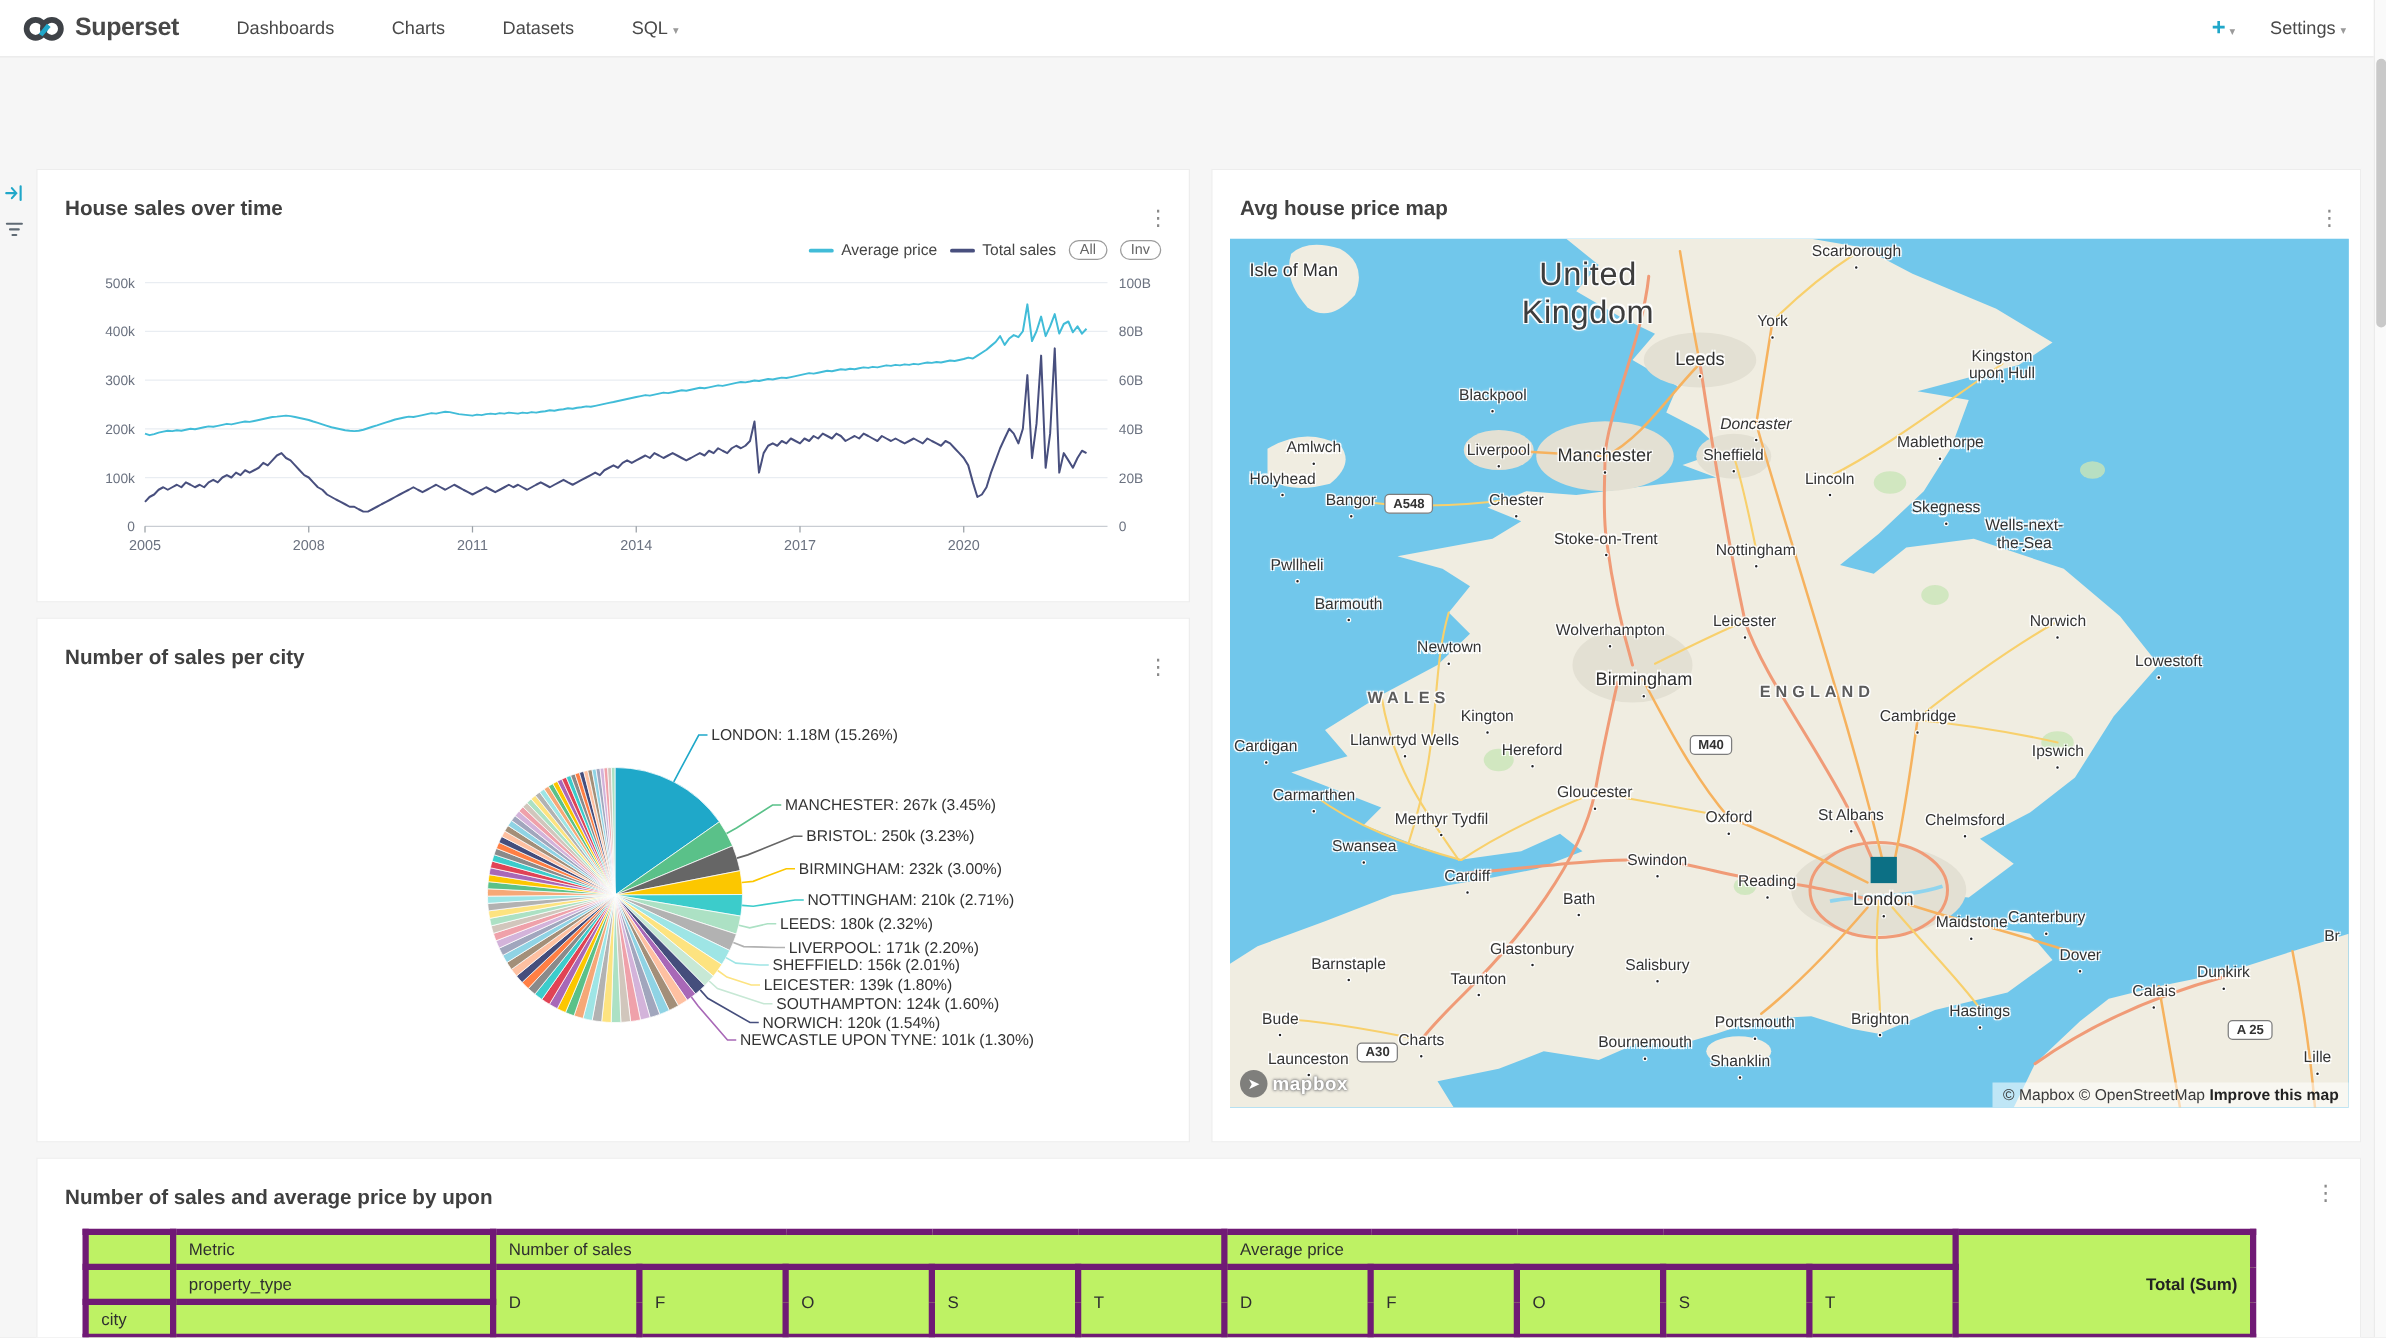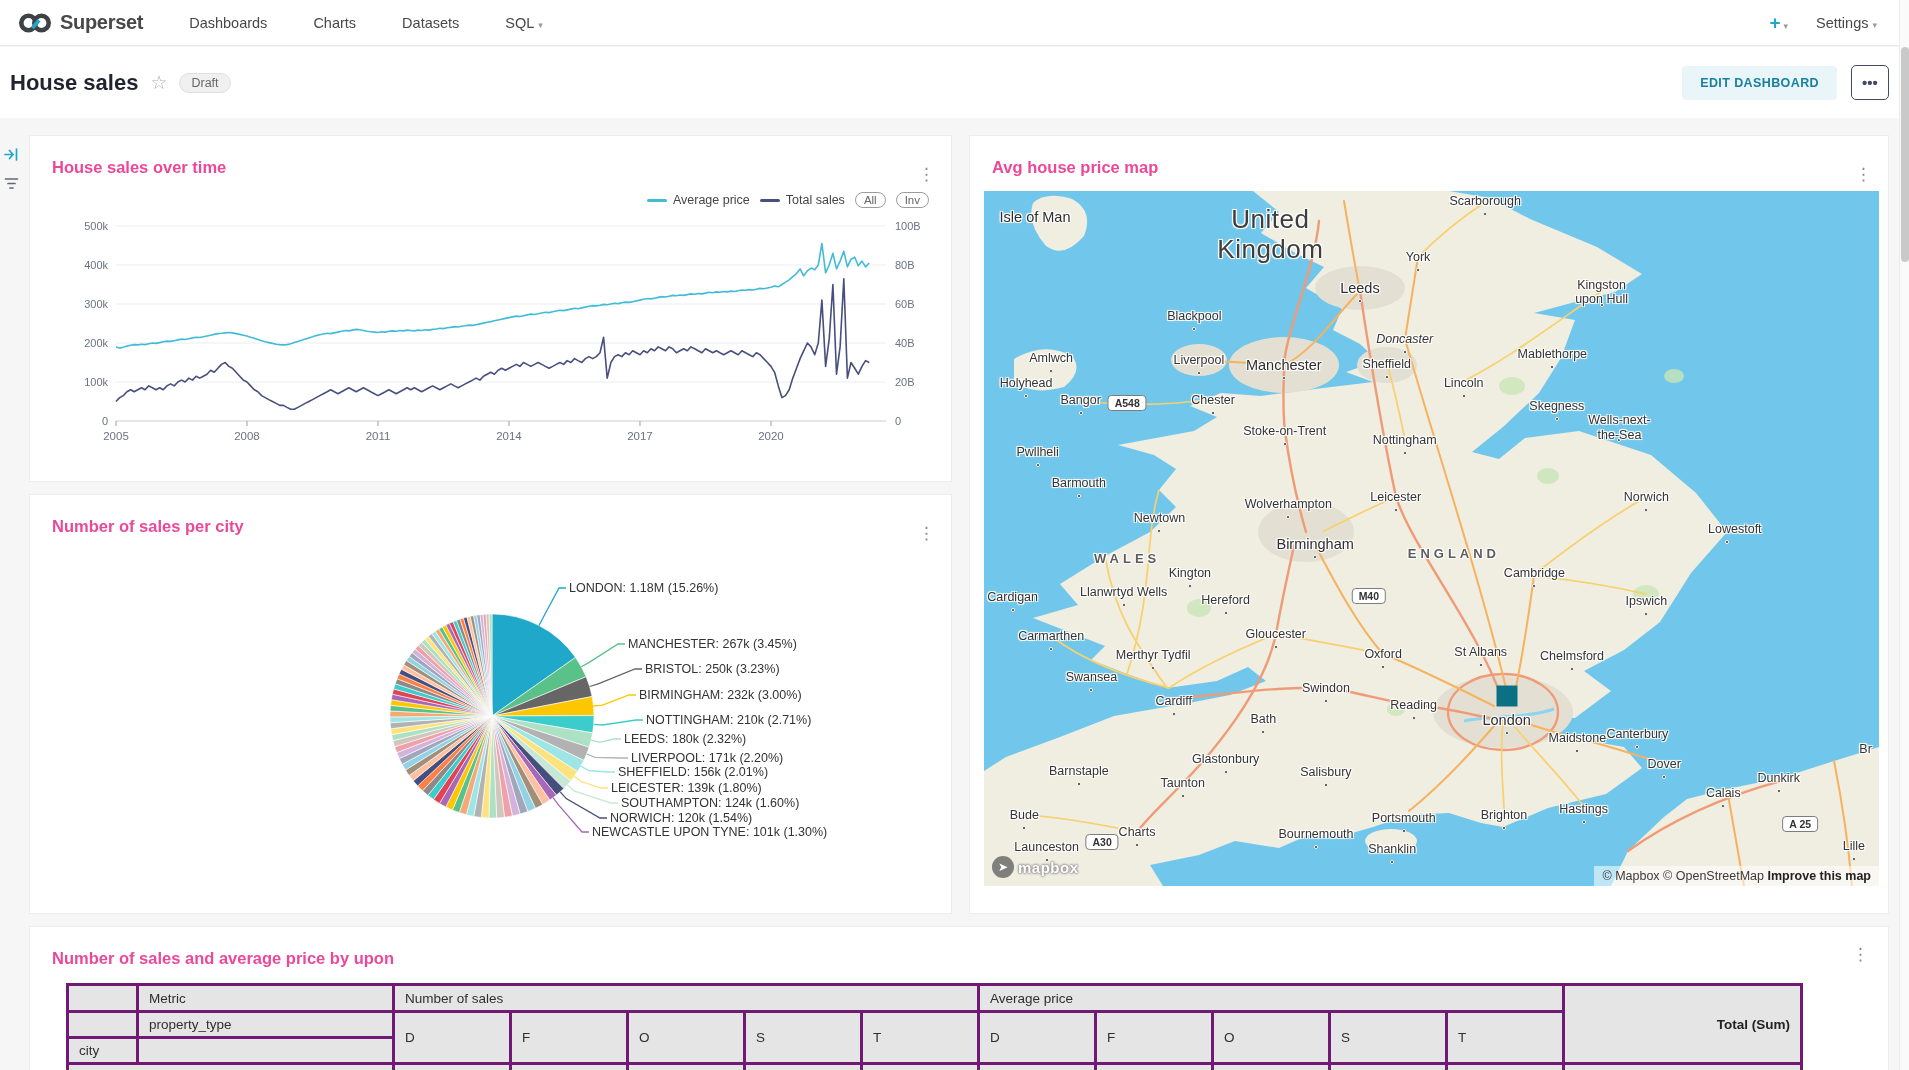--- a/index.html
+++ b/index.html
@@ -28,21 +28,21 @@
   .header-actions { margin-left:auto; display:flex; align-items:center; gap:14px; }
   .edit-btn { background:#e9f5f9; color:#19809f; border:none; border-radius:4px; font-weight:700; font-size:12.5px; letter-spacing:.4px; padding:10px 18px; cursor:pointer; font-family:inherit; }
   .more-btn { width:38px; height:35px; background:#fff; border:1.5px solid #434a63; border-radius:5px; color:#434a63; font-size:15px; font-weight:700; line-height:10px; cursor:pointer; }
 
   
   .rail { position:absolute; left:2px; top:147px; width:18px; display:flex; flex-direction:column; gap:14px; align-items:center; z-index:5; }
   .rail svg { display:block; cursor:pointer; }
 
   
   .panel { position:absolute; background:#fff; border:1px solid #ededed; }
-  .panel-title { font-size:16.5px; font-weight:700; color:#ec4899; }
+  .panel-title { font-size:16.5px; font-weight:700; color:#404040; }
   .kebab { position:absolute; right:16px; top:30px; color:#8a8a8a; font-size:17px; cursor:pointer; line-height:1; }
   #panel-line  { left:29px; top:135px; width:923px; height:347px; }
   #panel-pie   { left:29px; top:494px; width:923px; height:420px; }
   #panel-map   { left:969px; top:135px; width:920px; height:779px; }
   #panel-table { left:29px; top:926px; width:1860px; height:200px; }
   #panel-line .panel-title, #panel-pie .panel-title, #panel-map .panel-title, #panel-table .panel-title { position:absolute; left:22px; top:22px; }
 
   
   #line-svg { position:absolute; left:0; top:0; }
   .legend-row { position:absolute; right:22px; top:56px; display:flex; align-items:center; gap:10px; }
@@ -67,21 +67,21 @@
   .city-marker { position:absolute; width:21px; height:21px; background:#0c7085; transform:translate(-50%,-50%); z-index:4; }
   .map-attrib { position:absolute; right:0; bottom:0; background:rgba(255,255,255,.55); font-size:12.5px; color:#3a3a3a; padding:3px 8px; z-index:5; }
   .map-attrib b { color:#222; }
   .mapbox-logo { position:absolute; left:8px; bottom:8px; display:flex; align-items:center; gap:4px; z-index:5; }
   .mapbox-logo .circ { width:22px; height:22px; border-radius:50%; background:rgba(90,90,90,.75); color:#fff; display:flex; align-items:center; justify-content:center; font-size:12px; }
   .mapbox-logo .word { color:#fff; font-weight:700; font-size:15px; letter-spacing:.5px; text-shadow:0 0 2px #8a8a8a,0 0 2px #8a8a8a,0 0 3px #8a8a8a; }
 
   
   .pivot-wrap { position:absolute; left:36px; top:56px; }
   table.pivot { border-collapse:collapse; table-layout:fixed; }
-  table.pivot th, table.pivot td { border:3px solid #701a75; font-weight:400; font-size:13.5px; color:#2f2f2f; padding:4px 10px; text-align:left; background:#e5e5e5; }
+  table.pivot th, table.pivot td { border:5px solid #701a75; font-weight:400; font-size:13.5px; color:#2f2f2f; padding:4px 10px; text-align:left; background:#bef264; }
   table.pivot tr.r1 th { height:27px; }
   table.pivot tr.r2 th { height:26px; }
   table.pivot tr.r3 th { height:26px; }
   table.pivot .colA { width:70px; }
   table.pivot .colB { width:256px; }
   table.pivot .colV { width:117px; }
   table.pivot .colT { width:238px; }
   table.pivot th.total-h { text-align:right; font-weight:700; vertical-align:middle; color:#222; }
   table.pivot td.num { text-align:right; color:#1985a0; }
   table.pivot td.total { text-align:right; color:#0b5a73; font-weight:700; }
@@ -110,29 +110,20 @@
       <span class="nav-item">Charts</span>
       <span class="nav-item">Datasets</span>
       <span class="nav-item"><span>SQL</span><span class="caret">▾</span></span>
     </div>
     <div class="nav-right">
       <span class="nav-plus"><span>+</span><span class="caret">▾</span></span>
       <span class="nav-settings"><span>Settings</span><span class="caret">▾</span></span>
     </div>
   </nav>
 
-  <header class="page-header">
-    <span class="page-title">House sales</span>
-    <span class="fav-star">☆</span>
-    <span class="draft-pill">Draft</span>
-    <span class="header-actions">
-      <button class="edit-btn">EDIT DASHBOARD</button>
-      <button class="more-btn">•••</button>
-    </span>
-  </header>
 
   <div class="rail">
     <svg width="15" height="15" viewBox="0 0 15 15">
       <path d="M1 7.5 H9 M5.5 3.5 L9 7.5 L5.5 11.5 M12.5 2 V13" stroke="#20a7c9" stroke-width="1.7" fill="none" stroke-linecap="round"></path>
     </svg>
     <svg width="15" height="15" viewBox="0 0 15 15">
       <path d="M1.5 3 H13.5 M4 7.5 H11 M6 12 H9" stroke="#5f6a74" stroke-width="1.7" fill="none" stroke-linecap="round"></path>
     </svg>
   </div>
 

